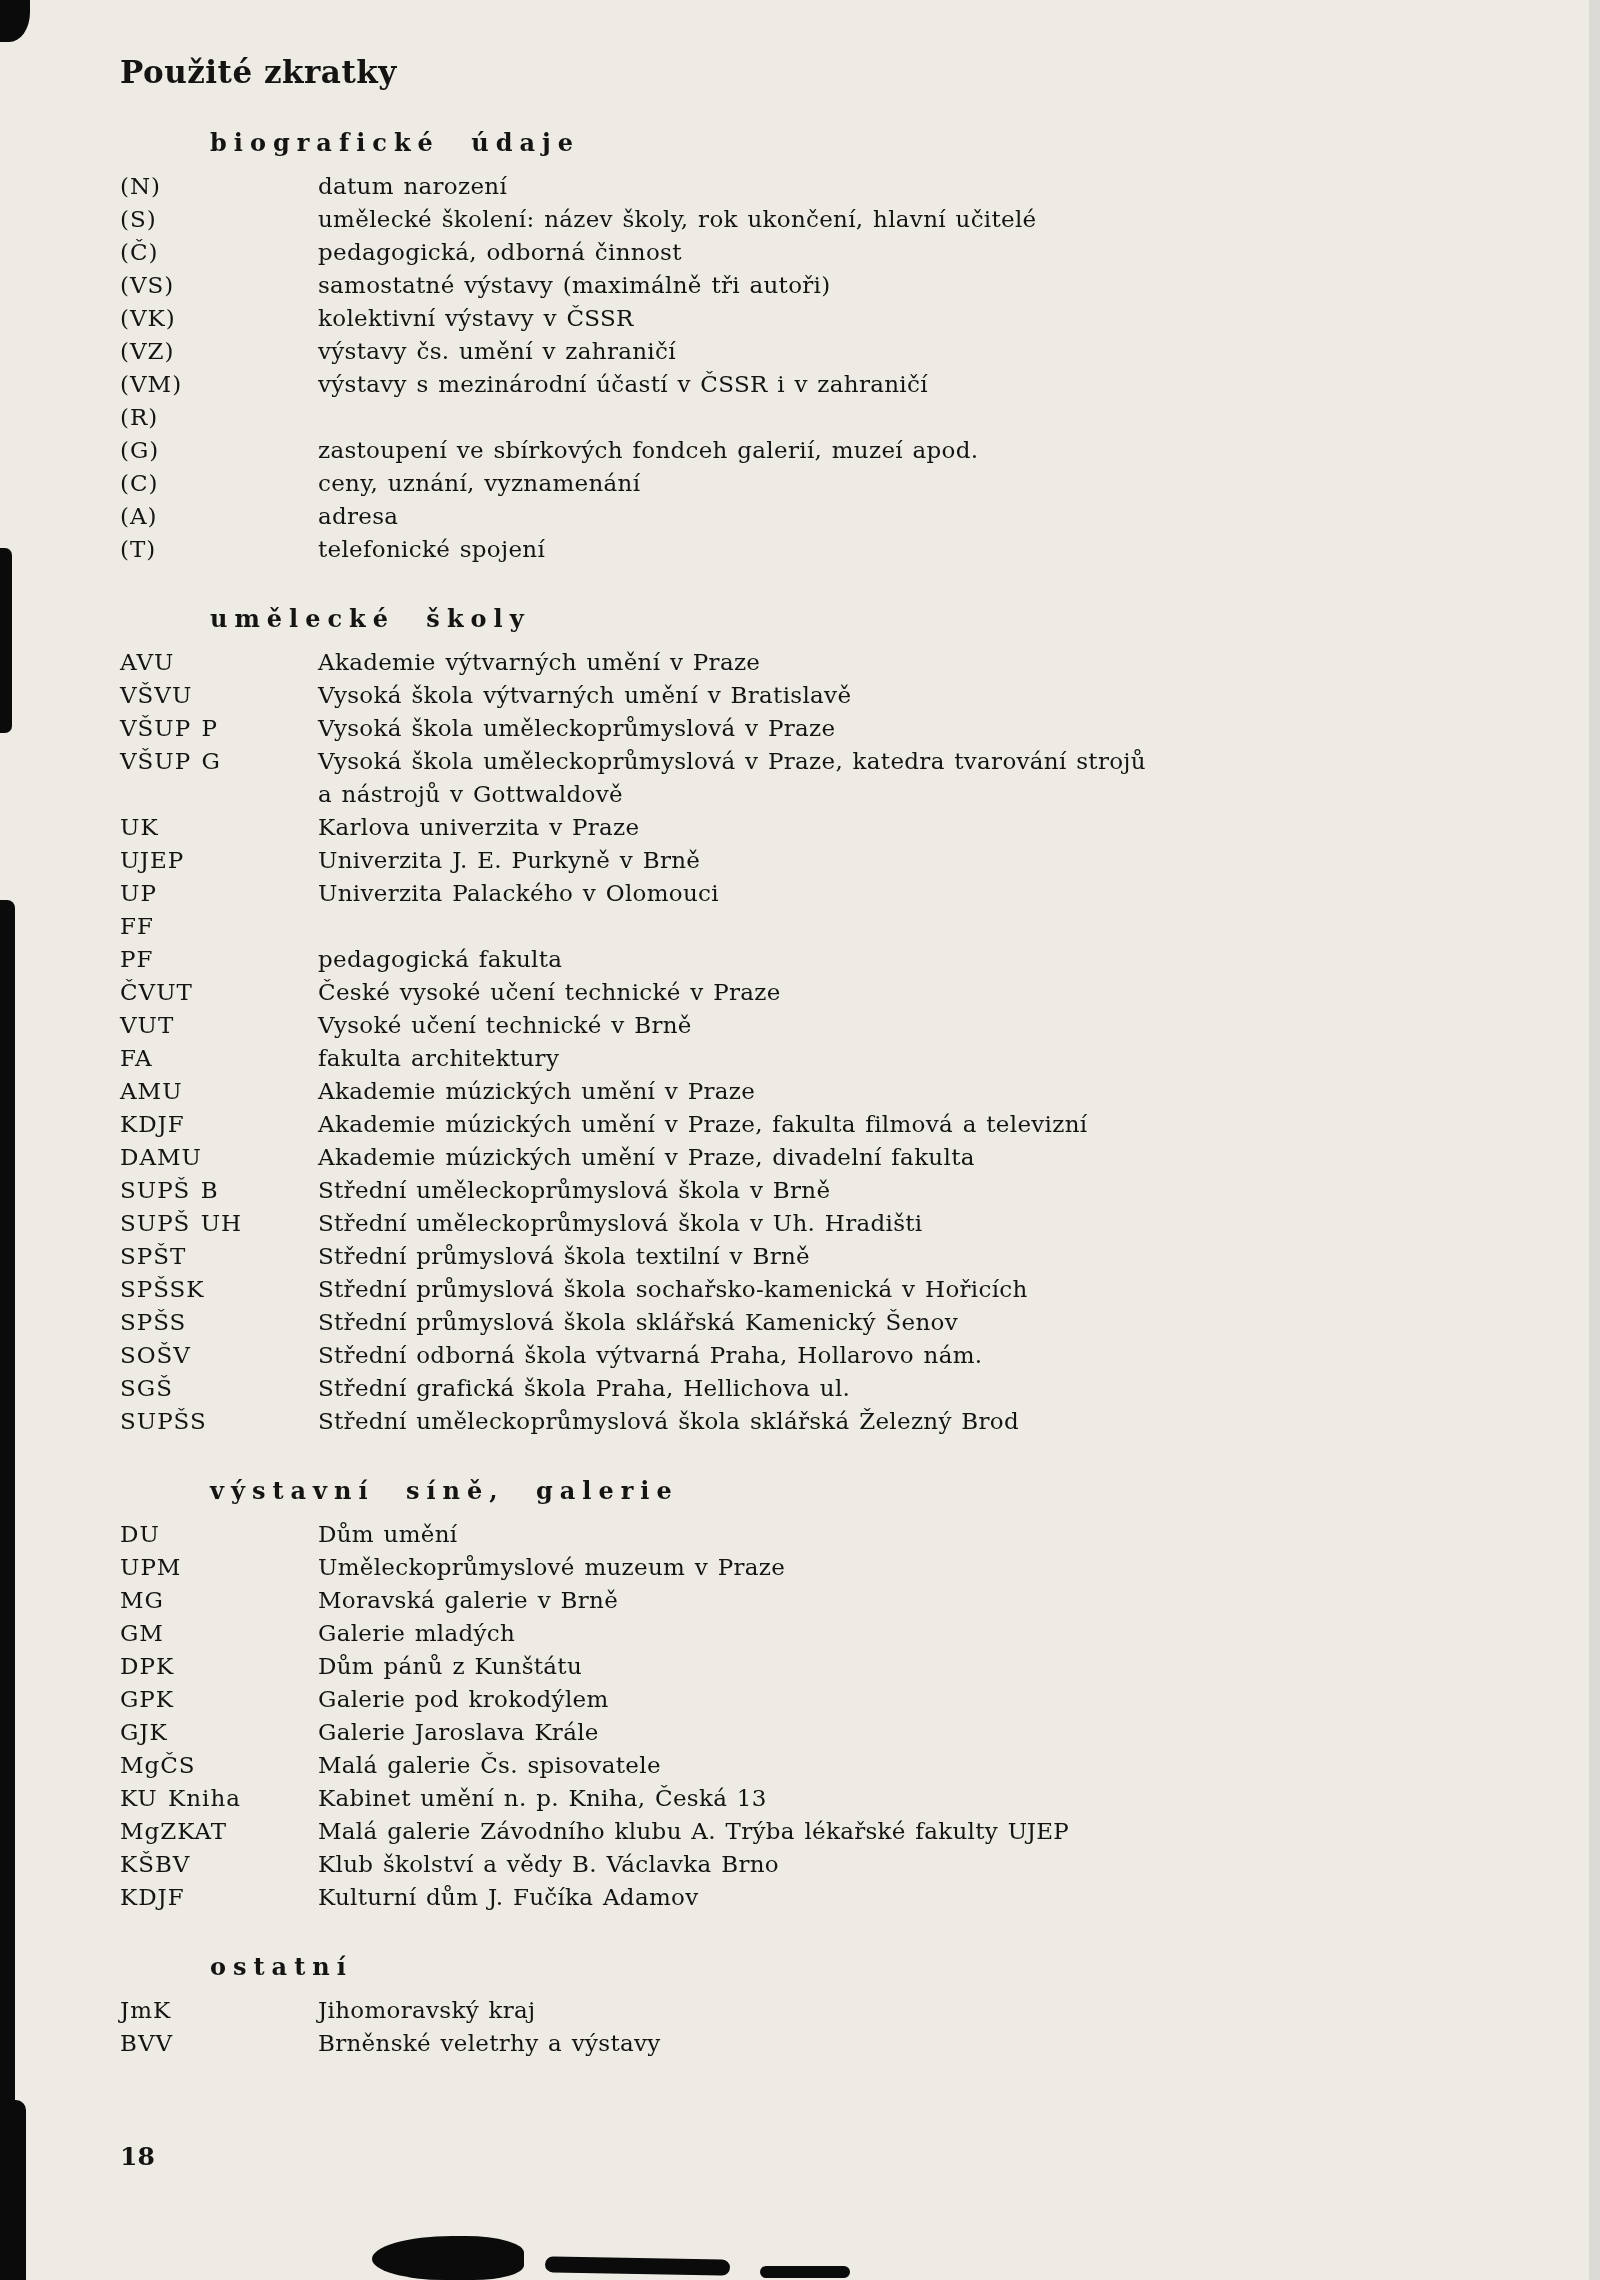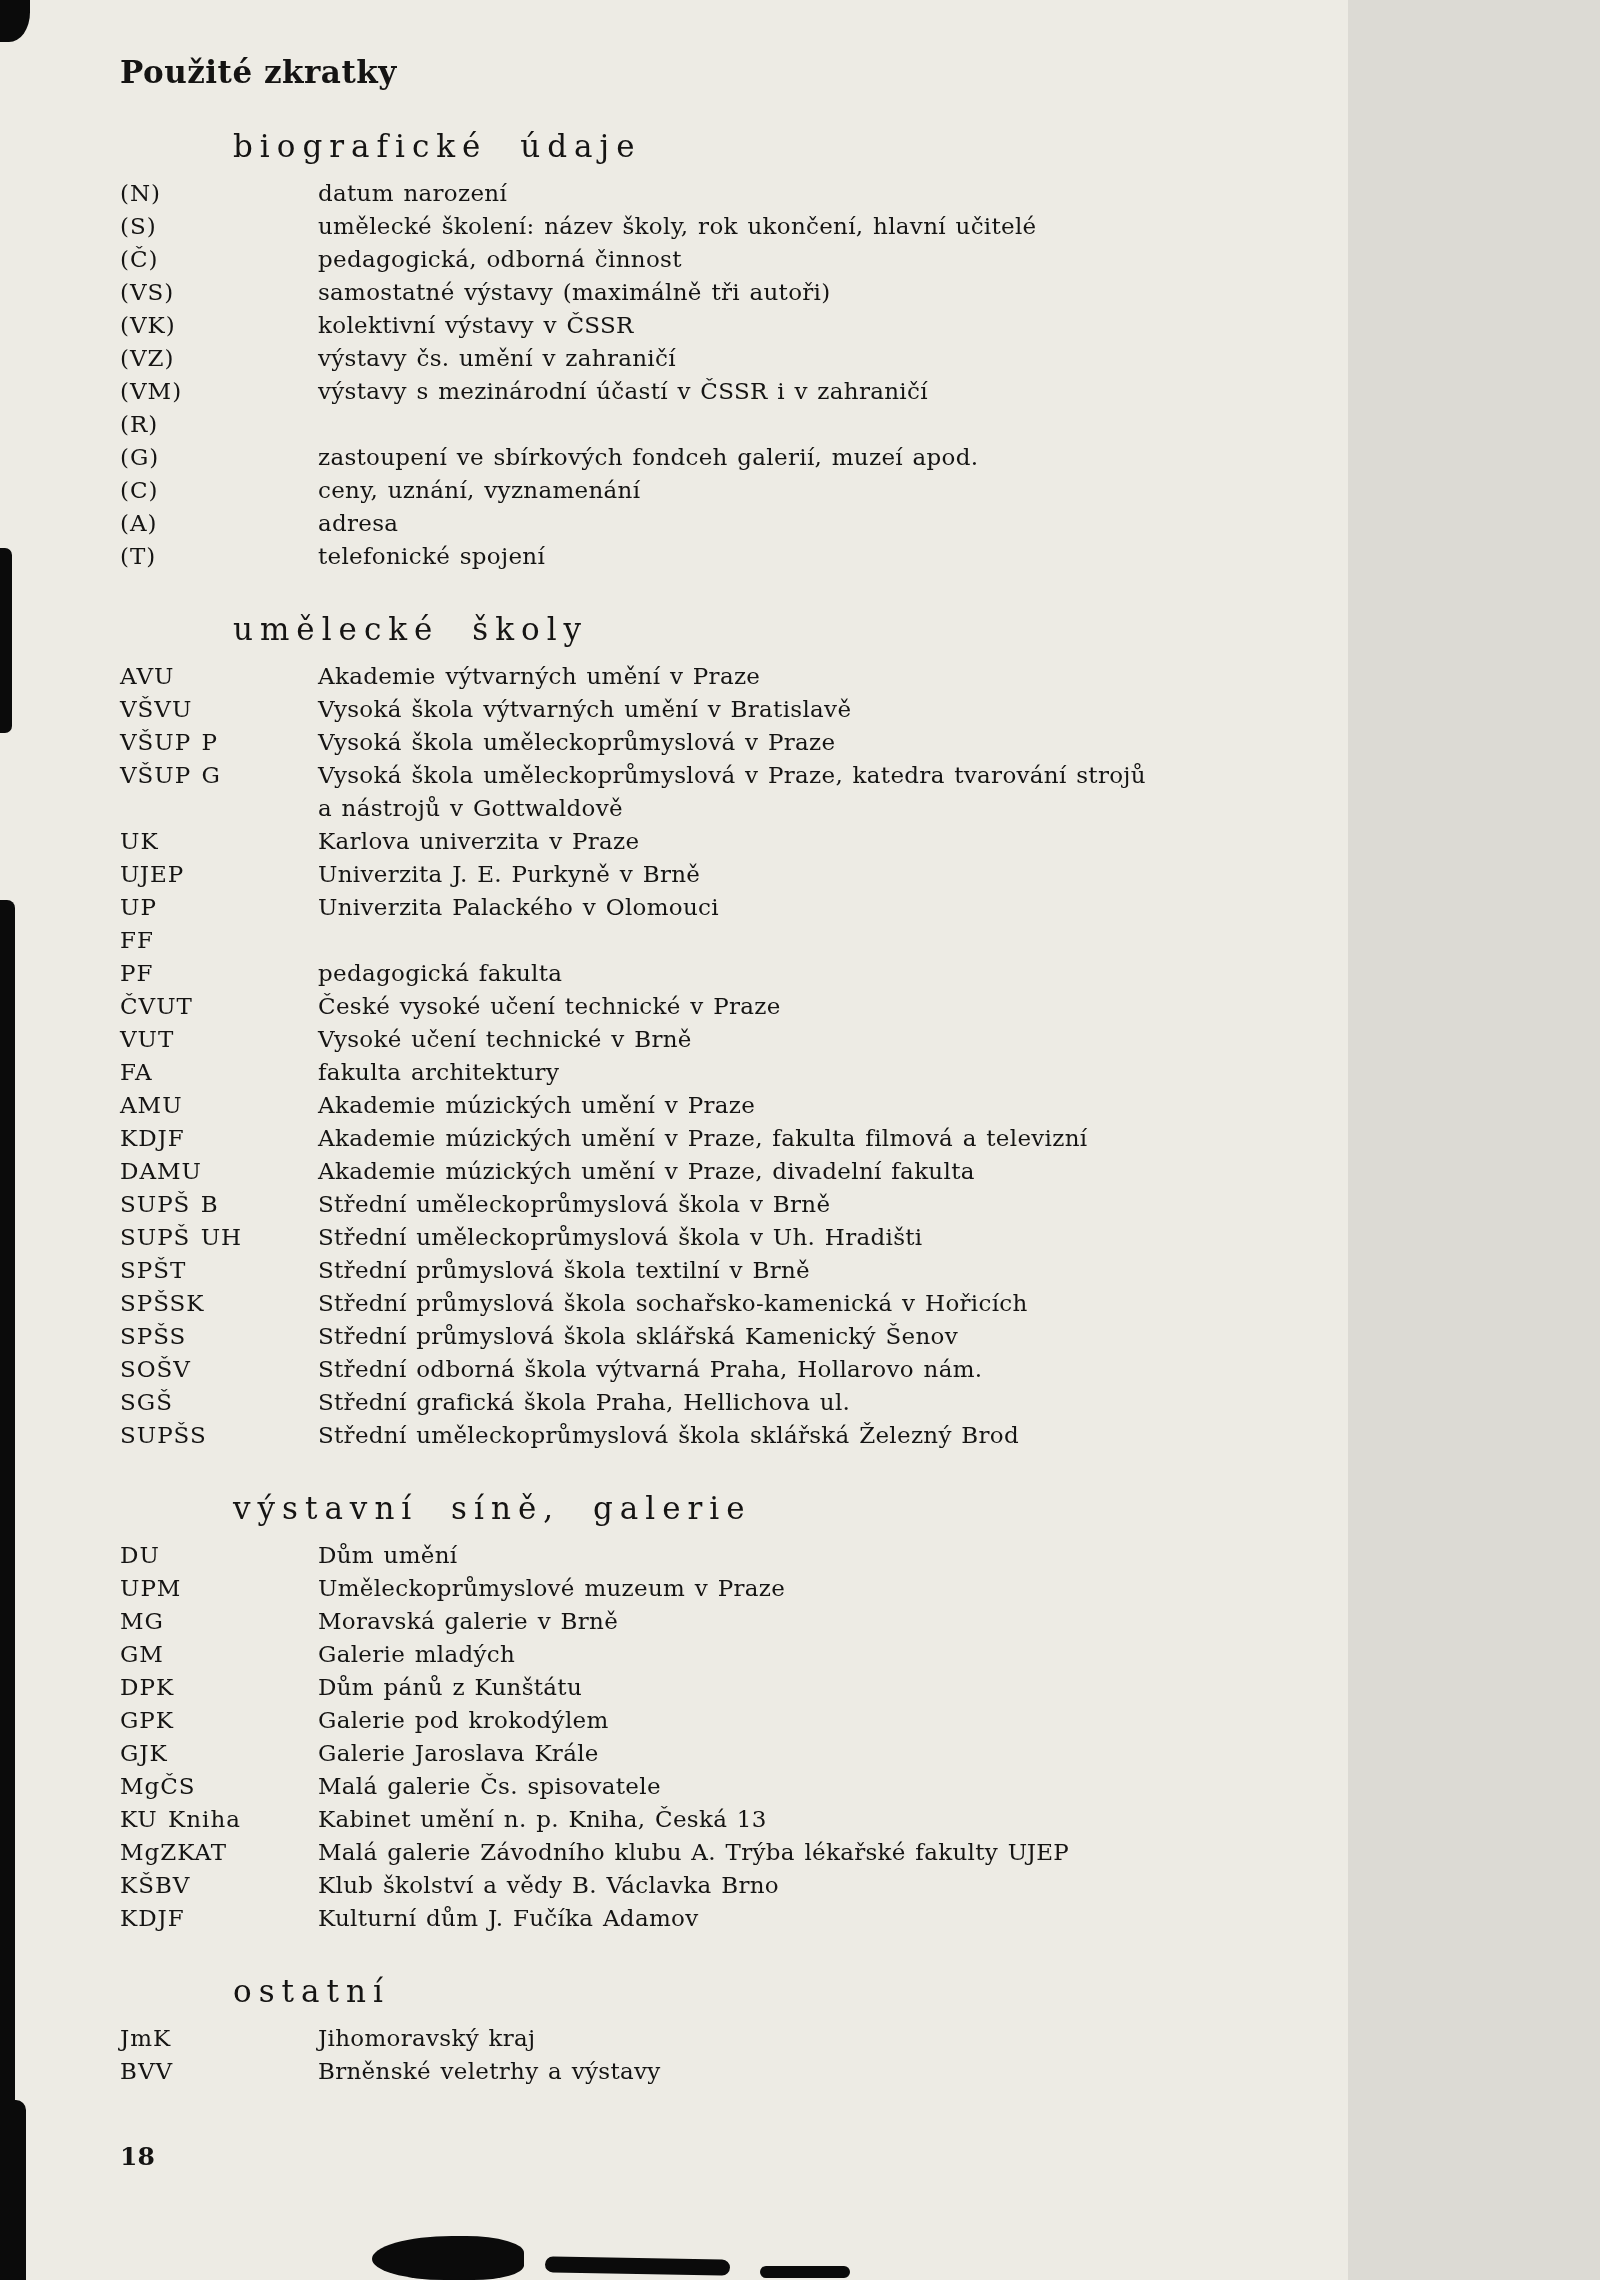--- a/index.html
+++ b/index.html
@@ -7,40 +7,41 @@
     padding: 0;
   }
   body {
     width: 1600px;
     height: 2280px;
     background: #dcdad4;
     font-family: "DejaVu Serif", serif;
   }
   .page {
     position: relative;
-    width: 1348px;
+    width: 1589px;
     height: 2280px;
     background: #edebe4;
     color: #151413;
     overflow: hidden;
   }
   .content {
     padding: 54px 70px 0 120px;
   }
   .title {
     font-size: 31px;
     font-weight: bold;
     letter-spacing: 0.5px;
     margin: 0;
   }
   .section-heading {
-    margin: 38px 0 13px 113px;
-    font-size: 31px;
+    margin: 38px 0 13px 90px;
+    font-size: 24px;
     letter-spacing: 7px;
     word-spacing: 16px;
+    font-weight: bold;
   }
   .row {
     display: grid;
     grid-template-columns: 198px 1fr;
     font-size: 23px;
     line-height: 33px;
     letter-spacing: 0.3px;
     word-spacing: 2px;
   }
   .abbr {

